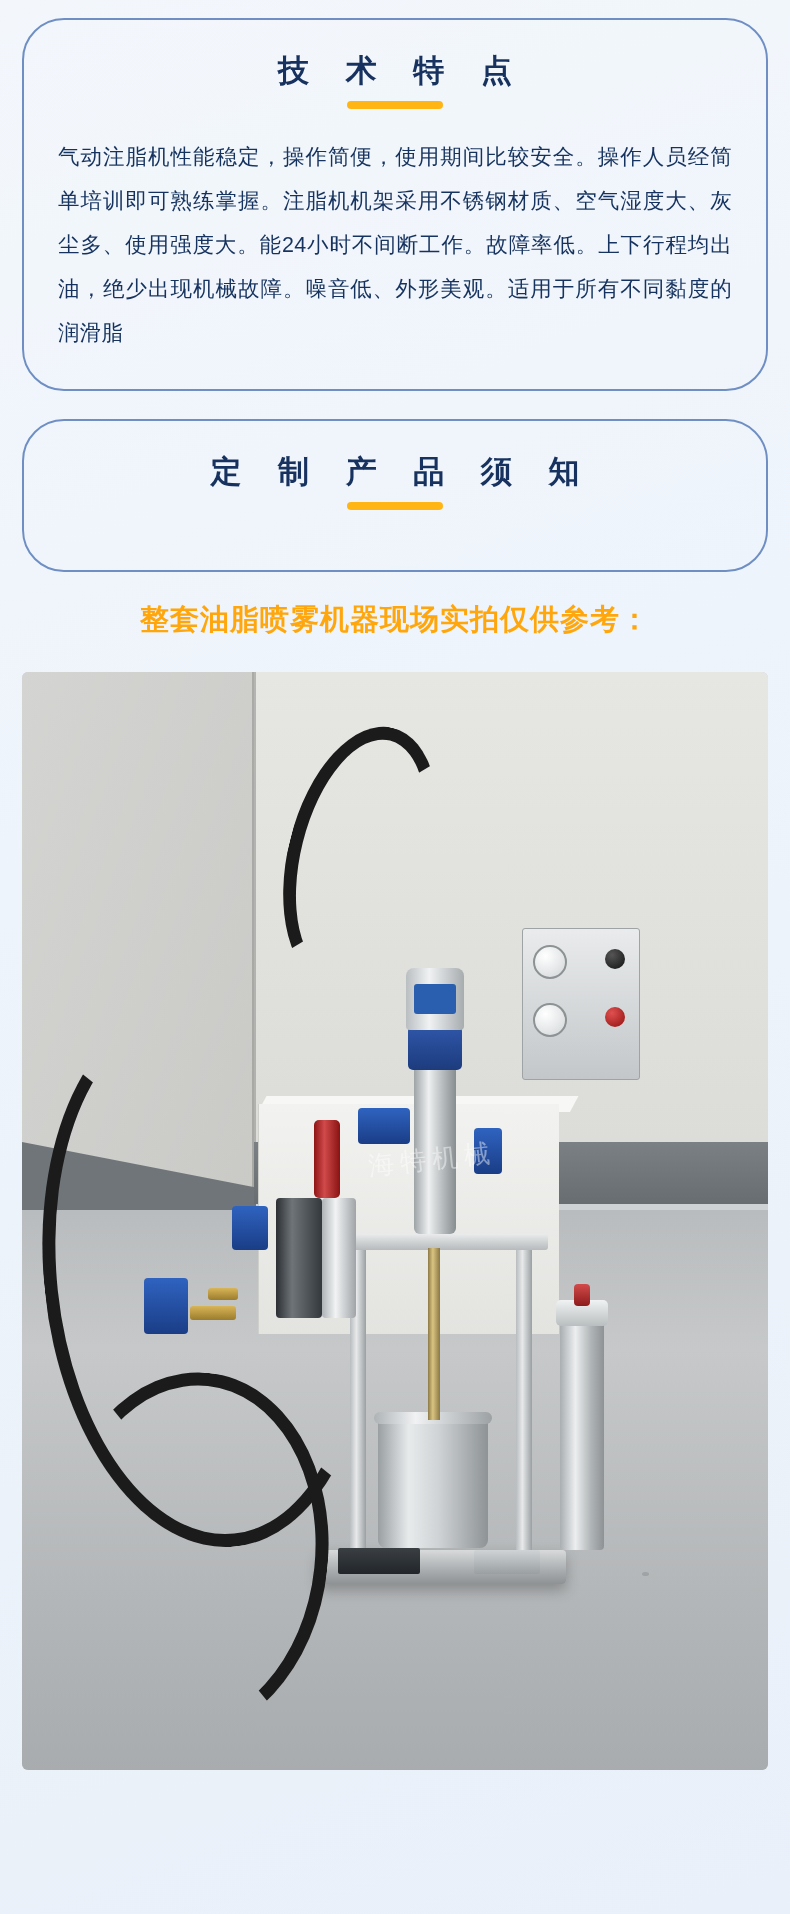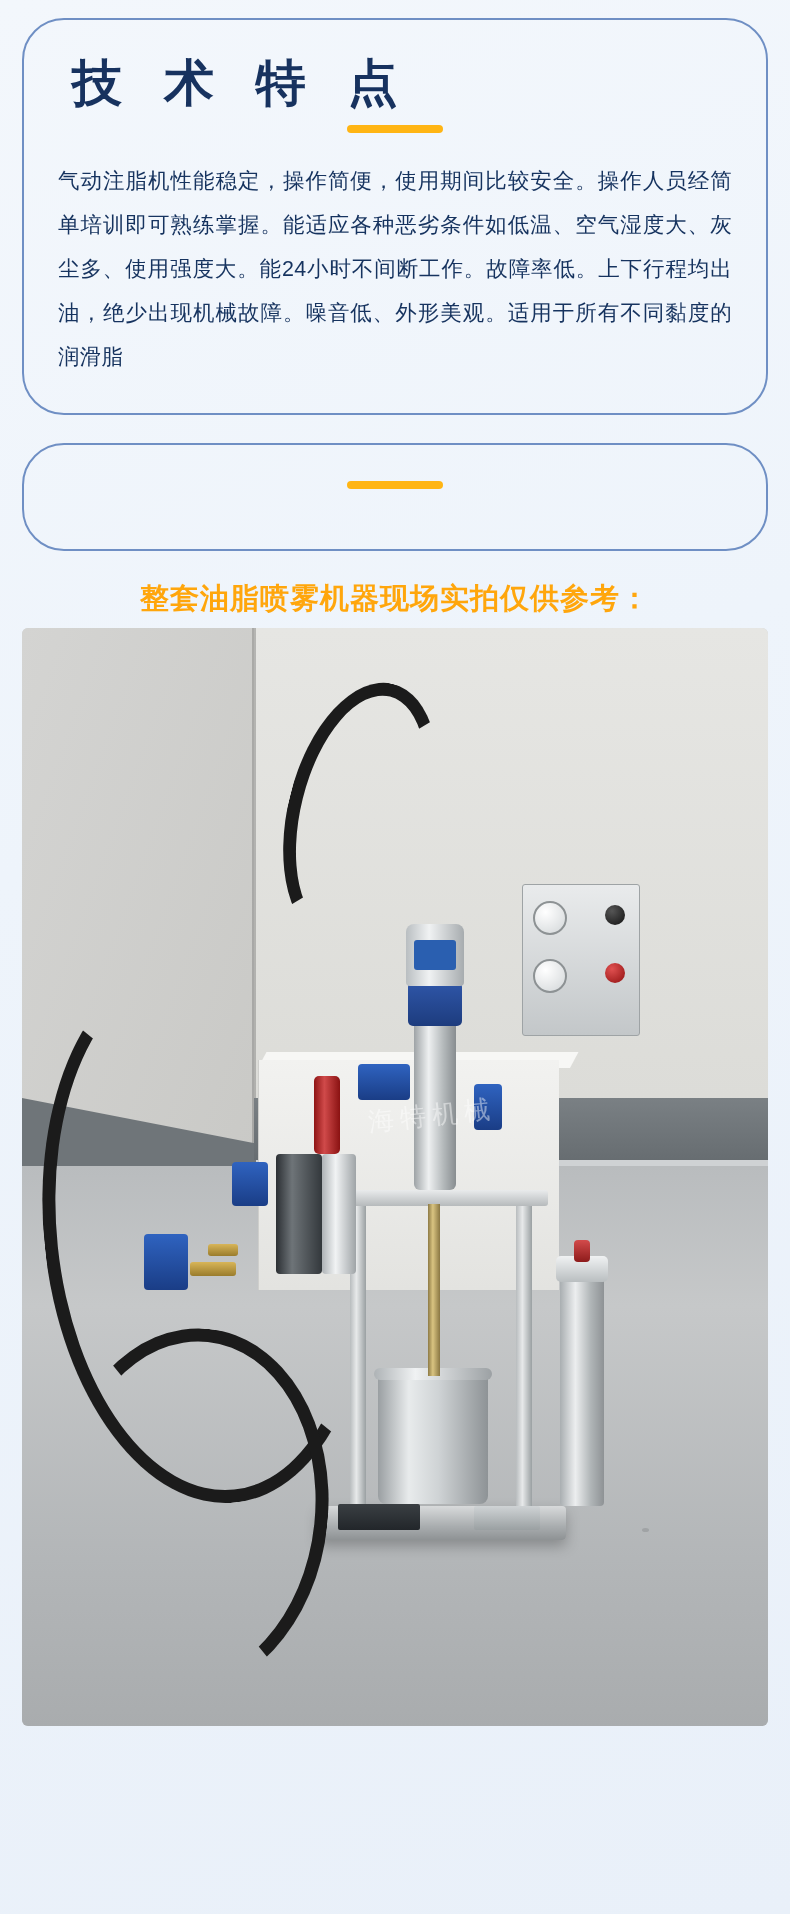--- a/index.html
+++ b/index.html
@@ -25,23 +25,23 @@
   .panel {
     position: relative;
     border: 2px solid #6f8fc4;
     border-radius: 42px;
     background: transparent;
     box-sizing: border-box;
     padding: 26px 34px 34px 34px;
     margin-bottom: 28px;
   }
   .panel-title {
-    text-align: left;
+    text-align: center;
     color: #17325f;
-    font-size: 50px;
+    font-size: 31px;
     font-weight: bold;
     letter-spacing: 14px;
     text-indent: 14px;
     line-height: 1.25;
     margin: 6px 0 4px 0;
   }
   .title-underline {
     width: 96px;
     height: 8px;
     border-radius: 4px;
@@ -56,21 +56,21 @@
     letter-spacing: 0.3px;
   }
 
   
   .photo-heading {
     color: #ffa60c;
     font-size: 29px;
     font-weight: bold;
     text-align: center;
     letter-spacing: 1px;
-    margin: 14px 0 9px 0;
+    margin: 14px 0 32px 0;
   }
 
   
   .photo-frame {
     width: 100%;
     height: 1098px;
     border-radius: 6px;
     overflow: hidden;
     position: relative;
     background: #cfd2d4;
@@ -288,24 +288,25 @@
   }
 </style>
 </head>
 <body>
 
 <div class="page">
 
   <div class="panel">
     <div class="panel-title">技 术 特 点</div>
     <div class="title-underline"></div>
-    <div class="panel-body">气动注脂机性能稳定，操作简便，使用期间比较安全。操作人员经简单培训即可熟练掌握。能适应各种恶劣条件如低温、空气湿度大、灰尘多、使用强度大。能24小时不间断工作。故障率低。上下行程均出油，绝少出现机械故障。噪音低、外形美观。适用于所有不同黏度的润滑脂</div>
+    <div class="panel-body">气动注脂机性能稳定，操作简便，使用期间比较安全。操作人员经简单培训即可熟练掌握。注脂机机架采用不锈钢材质、空气湿度大、灰尘多、使用强度大。能24小时不间断工作。故障率低。上下行程均出油，绝少出现机械故障。噪音低、外形美观。适用于所有不同黏度的润滑脂</div>
   </div>
 
   <div class="panel">
+    <div class="panel-title">定 制 产 品 须 知</div>
     <div class="title-underline"></div>
   </div>
 
   <div class="photo-heading">整套油脂喷雾机器现场实拍仅供参考：</div>
 
   <div class="photo-frame">
     <div class="photo">
       <div class="wall-left"></div>
       <div class="wall-main"></div>
       <div class="wall-corner"></div>

